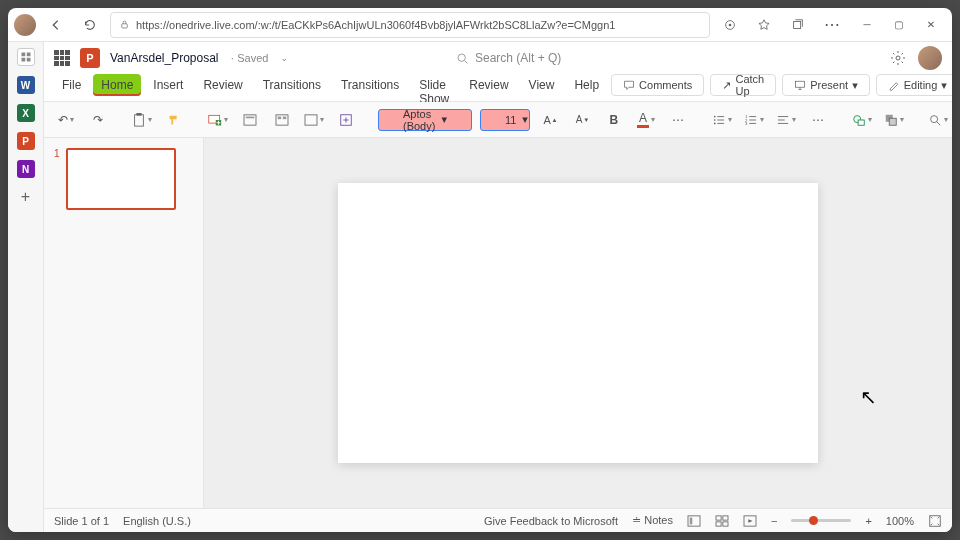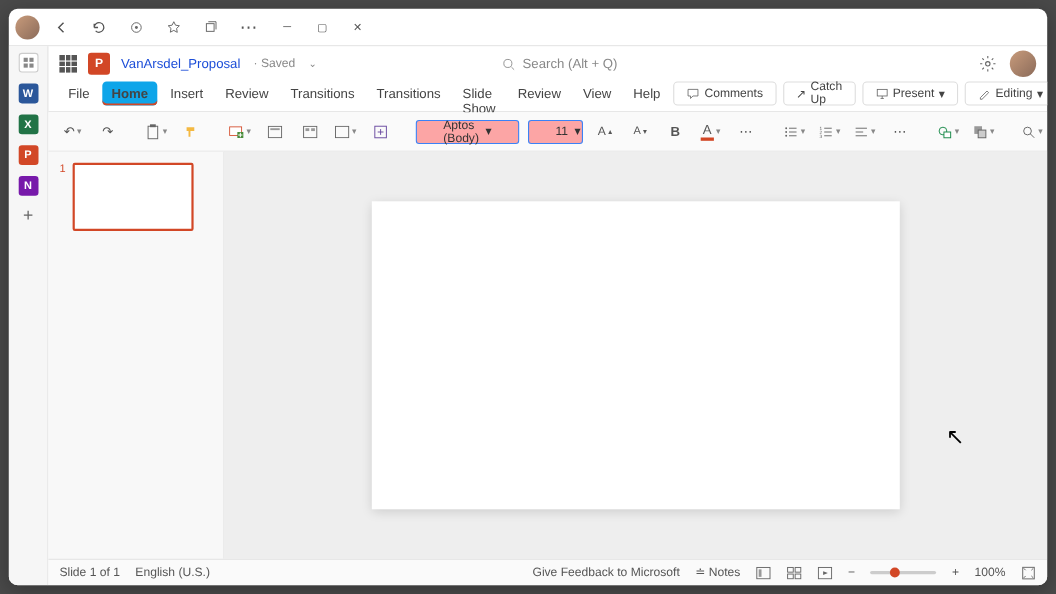--- a/index.html
+++ b/index.html
@@ -13,29 +13,29 @@
   .winctrl{display:flex;gap:2px}
   .winctrl div{width:30px;height:28px;display:flex;align-items:center;justify-content:center;color:#555;font-size:10px}
   .app{flex:1;display:flex;min-height:0}
   .siderail{width:36px;background:#f6f6f6;border-right:1px solid #e5e5e5;display:flex;flex-direction:column;align-items:center;padding-top:6px;gap:10px}
   .rail-ic{width:18px;height:18px;border-radius:3px;display:flex;align-items:center;justify-content:center;font-size:10px;font-weight:bold;color:#fff}
   .main{flex:1;display:flex;flex-direction:column;min-width:0}
   .hdr{height:32px;display:flex;align-items:center;padding:0 10px;gap:10px}
   .waffle{width:16px;height:16px;display:grid;grid-template-columns:repeat(3,1fr);grid-template-rows:repeat(3,1fr);gap:1px}
   .waffle div{background:#555}
   .pp-ic{width:20px;height:20px;background:#d24726;border-radius:3px;color:#fff;font-size:11px;font-weight:bold;display:flex;align-items:center;justify-content:center}
-  .doctitle{font-size:12px;color:#1d4ed8}
+  .doctitle{font-size:12px;color:#0f172a}
   .saved{font-size:11px;color:#888;margin-left:2px}
   .chev{font-size:9px;color:#888;margin-left:2px}
   .spacer{flex:1}
   .search{display:flex;align-items:flex-end;gap:6px;font-size:12px;color:#888;width:280px;border:1px solid transparent;border-radius:4px;padding:3px 6px}
   .hdr-right{display:flex;align-items:center;gap:12px}
   .tabs{height:28px;display:flex;align-items:flex-start;padding:0 10px;gap:4px;border-bottom:1px solid #e5e5e5}
   .tab{font-size:12px;color:#444;padding:4px 8px;border-radius:4px}
-  .tab.active{font-weight:700;background:#0ea5e9;box-shadow:inset 0 -2px 0 #d24726}
+  .tab.active{font-weight:400;background:#84cc16;box-shadow:inset 0 -2px 0 #d24726}
   .tabs-right{margin-left:auto;display:flex;gap:6px;align-items:center}
   .pill{height:22px;border:1px solid #ddd;border-radius:4px;display:flex;align-items:center;padding:0 11px;font-size:11px;color:#444;gap:4px;background:#fff}
   .pill.share{background:#d24726;color:#fff;border-color:#d24726}
   .ribbon{height:36px;border-bottom:1px solid #e5e5e5;display:flex;align-items:center;padding:0 10px;gap:8px;background:#fafafa}
   .rbtn{height:24px;min-width:24px;display:flex;align-items:center;justify-content:center;color:#555;font-size:12px;padding:0 2px;border-radius:3px;gap:2px}
   .rbtn .dd{font-size:8px;color:#888}
   .sep{width:1px;height:20px;background:#ddd;margin:0 2px}
   .fontbox{height:22px;border:1px solid #3b82f6;border-radius:3px;display:flex;align-items:center;padding:0 24px;font-size:11px;color:#333;gap:6px;background:#fca5a5}
   .content{flex:1;display:flex;min-height:0;background:#f0f0f0}
   .thumbs{width:160px;background:#f8f8f8;border-right:1px solid #e5e5e5;padding:10px;display:flex;gap:6px}
@@ -62,20 +62,27 @@
     <div class="tb-btn">
         <svg width="14" height="14" viewBox="0 0 16 16">
           <path d="M10 3 5 8l5 5" stroke="#555" stroke-width="1.5" fill="none"></path>
         </svg>
       </div>
     <div class="tb-btn">
         <svg width="14" height="14" viewBox="0 0 16 16">
           <path d="M3 8a5 5 0 1 1 1.5 3.5M3 8V4m0 4h4" stroke="#555" stroke-width="1.3" fill="none"></path>
         </svg>
       </div>
+    <div class="urlbar">
+      <svg width="11" height="11" viewBox="0 0 16 16">
+          <rect x="4" y="7" width="8" height="6" rx="1" stroke="#666" fill="none"></rect>
+          <path d="M6 7V5a2 2 0 0 1 4 0v2" stroke="#666" fill="none"></path>
+        </svg>
+      <input value="https://onedrive.live.com/:w:/t/EaCKkPs6AchIjwULn3060f4Bvb8jylAFWrkt2bSC8LlaZw?e=CMggn1" style="">
+    </div>
     <div class="tb-btn">
         <svg width="14" height="14" viewBox="0 0 16 16">
           <circle cx="8" cy="8" r="5" stroke="#666" fill="none"></circle>
           <circle cx="8" cy="8" r="1.5" fill="#666"></circle>
         </svg>
       </div>
     <div class="tb-btn">
         <svg width="14" height="14" viewBox="0 0 16 16">
           <path d="M8 2l1.8 3.6 4 .6-2.9 2.8.7 4L8 11l-3.6 1.9.7-4L2.2 6.2l4-.6z" stroke="#666" fill="none"></path>
         </svg>

